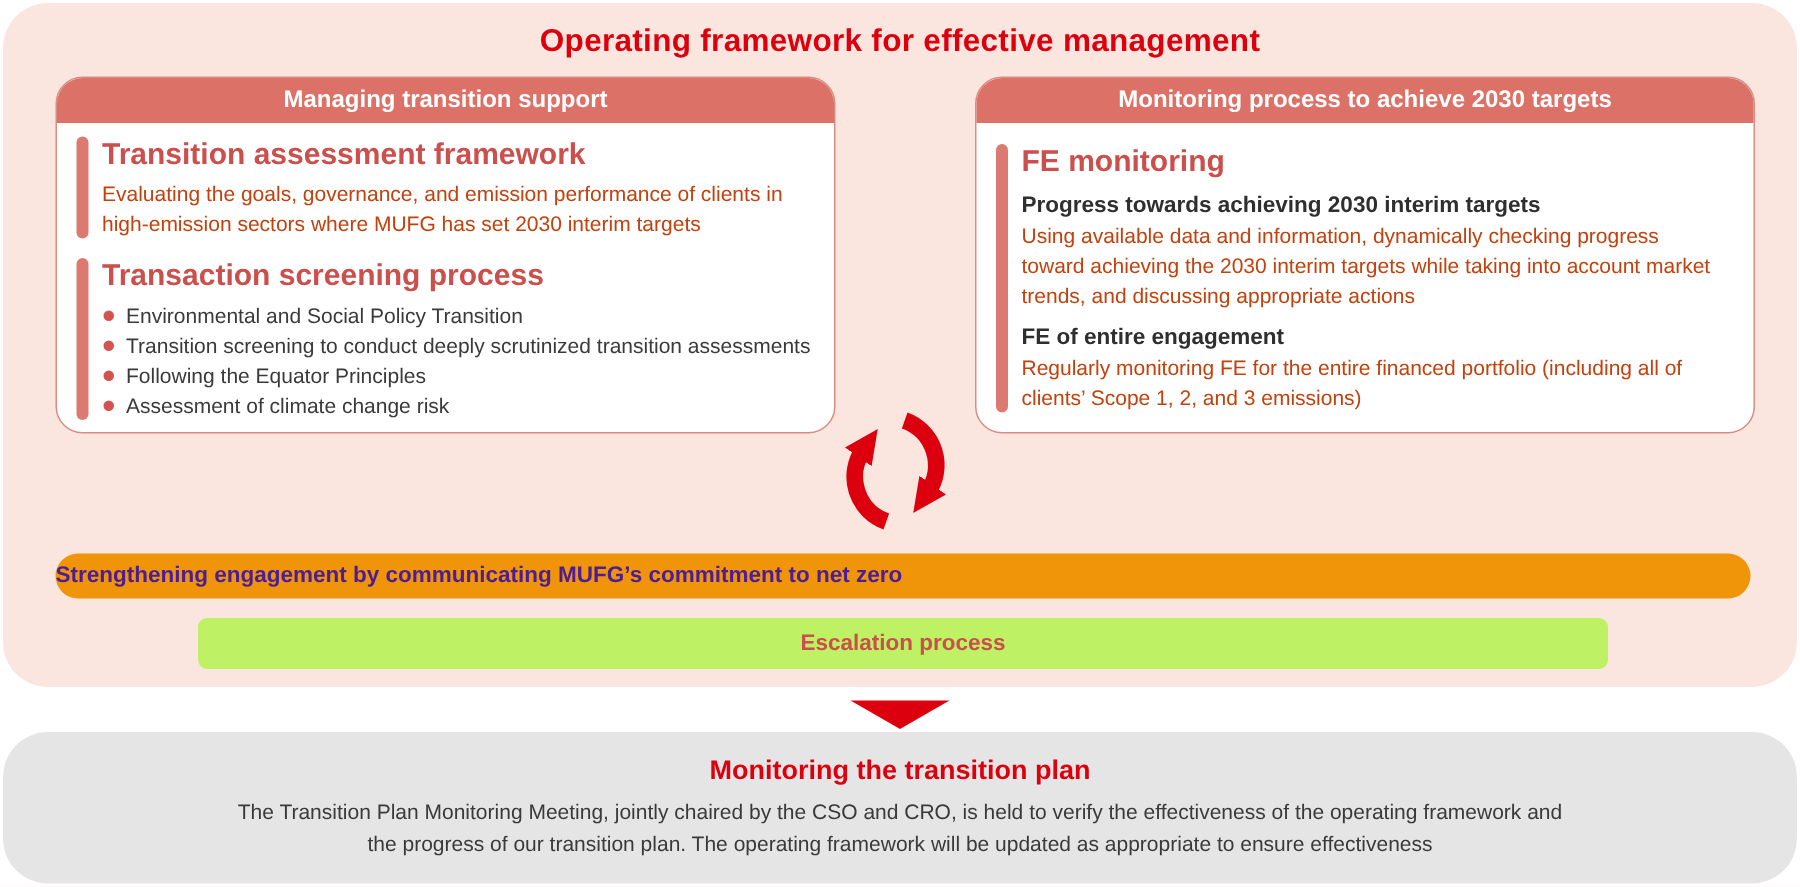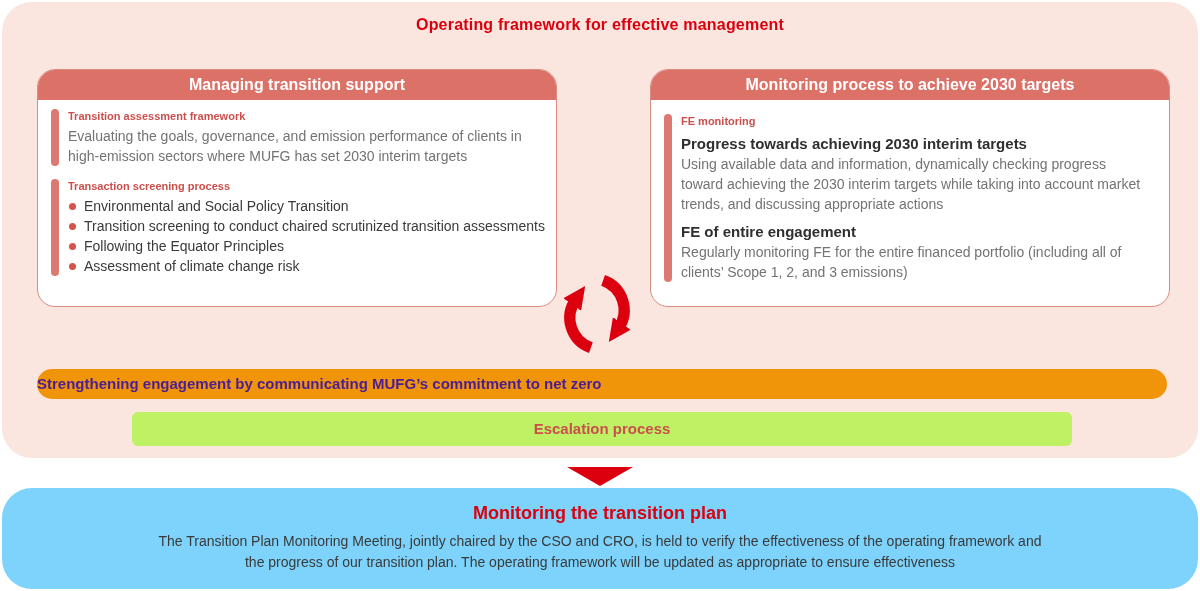--- a/index.html
+++ b/index.html
@@ -6,37 +6,37 @@
   .stage{
     position:relative;width:1200px;height:591px;background:#ffffff;
     font-family:"Liberation Sans",sans-serif;overflow:hidden;
   }
   .top-panel{
     position:absolute;left:2px;top:2px;width:1196px;height:456px;
     background:#fae5df;border-radius:30px;
   }
   .main-title{
     position:absolute;left:0;top:14px;width:100%;text-align:center;
-    font-size:16px;font-weight:bold;color:#dc000f;letter-spacing:.2px;
+    font-size:21px;font-weight:bold;color:#dc000f;letter-spacing:.2px;
   }
   .card{
-    position:absolute;top:67px;width:520px;height:238px;background:#ffffff;
+    position:absolute;top:49px;width:520px;height:238px;background:#ffffff;
     border:1px solid #d98c82;border-radius:18px;overflow:hidden;box-sizing:border-box;
   }
   .card-left{left:35px;}
   .card-right{left:648px;}
   .card-header{
     background:#dc7168;color:#ffffff;font-weight:bold;font-size:16px;
     text-align:center;height:31px;line-height:31px;margin:-1px -1px 0 -1px;
   }
   .card-body{padding:9px 10px 0 13px;}
   .section{display:flex;margin-bottom:13px;}
   .accent-bar{flex:0 0 8px;border-radius:4px;background:#dc7a71;margin-right:9px;}
-  .sec-heading{font-size:11px;font-weight:bold;color:#cb4f4c;margin:1px 0 4px 0;}
-  .body-line{font-size:14px;color:#737373;line-height:20px;white-space:nowrap;}
+  .sec-heading{font-size:20px;font-weight:bold;color:#cb4f4c;margin:1px 0 4px 0;}
+  .body-line{font-size:14px;color:#c2410c;line-height:20px;white-space:nowrap;}
   .bullet-row{display:flex;align-items:flex-start;}
   .dot{flex:0 0 7px;width:7px;height:7px;border-radius:50%;background:#d4534e;margin:7px 8px 0 1px;}
   .bullet-text{font-size:14px;color:#3a3a3a;line-height:20px;white-space:nowrap;}
   .card-right .card-body{padding-top:14px;}
   .item-title{font-size:15px;font-weight:bold;color:#2f2f2f;margin:9px 0 2px 0;}
   .item-title.first{margin-top:8px;}
   .cycle{position:absolute;left:536px;top:261px;width:118px;height:102px;}
   .orange-bar{
     position:absolute;left:35px;top:367px;width:1130px;height:30px;
     background:#f0940a;border-radius:15px;color:#4c1d95;font-weight:bold;
@@ -47,21 +47,21 @@
     background:#bef264;border-radius:6px;color:#cb4f4c;font-weight:bold;
     font-size:15px;text-align:center;line-height:34px;
   }
   .down-arrow{
     position:absolute;left:567px;top:467px;width:0;height:0;
     border-left:33px solid transparent;border-right:33px solid transparent;
     border-top:19px solid #dc000f;
   }
   .bottom-panel{
     position:absolute;left:2px;top:488px;width:1196px;height:101px;
-    background:#7dd3fc;border-radius:30px;
+    background:#e5e5e5;border-radius:30px;
   }
   .bottom-title{
     margin:15px 0 7px 0;text-align:center;font-size:18px;font-weight:bold;color:#dc000f;
   }
   .bottom-line{text-align:center;font-size:14px;color:#3a3a3a;line-height:21px;}
 </style>
 </head>
 <body>
 
 <div class="stage">
@@ -86,21 +86,21 @@
         <div class="section">
           <div class="accent-bar"></div>
           <div>
             <div class="sec-heading">Transaction screening process</div>
             <div class="bullet-row">
               <span class="dot"></span>
               <span class="bullet-text">Environmental and Social Policy Transition</span>
             </div>
             <div class="bullet-row">
               <span class="dot"></span>
-              <span class="bullet-text">Transition screening to conduct chaired scrutinized transition assessments</span>
+              <span class="bullet-text">Transition screening to conduct deeply scrutinized transition assessments</span>
             </div>
             <div class="bullet-row">
               <span class="dot"></span>
               <span class="bullet-text">Following the Equator Principles</span>
             </div>
             <div class="bullet-row">
               <span class="dot"></span>
               <span class="bullet-text">Assessment of climate change risk</span>
             </div>
           </div>

